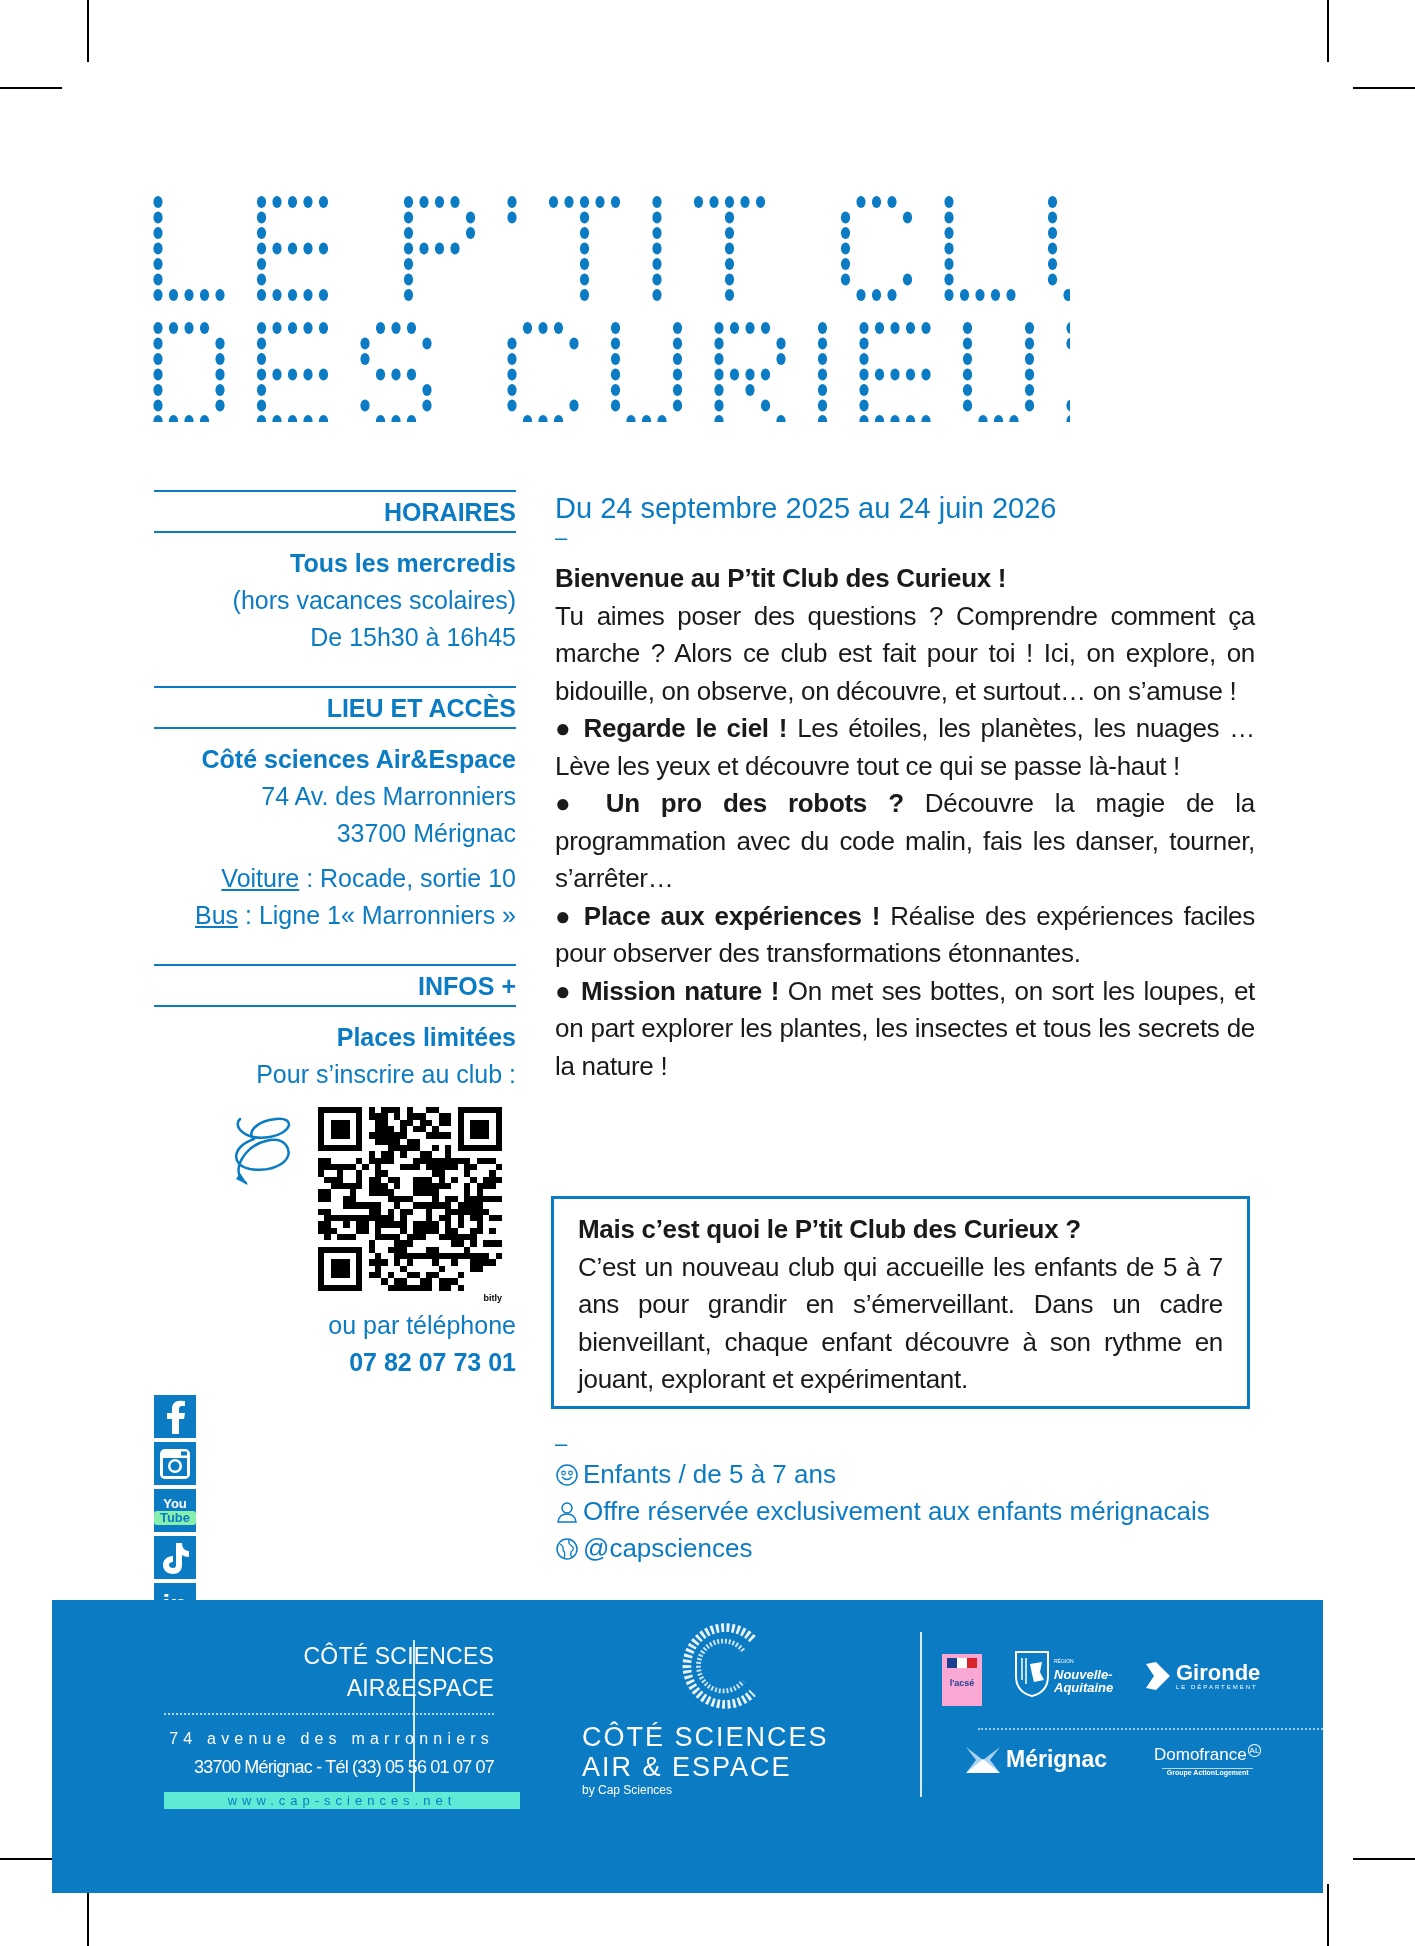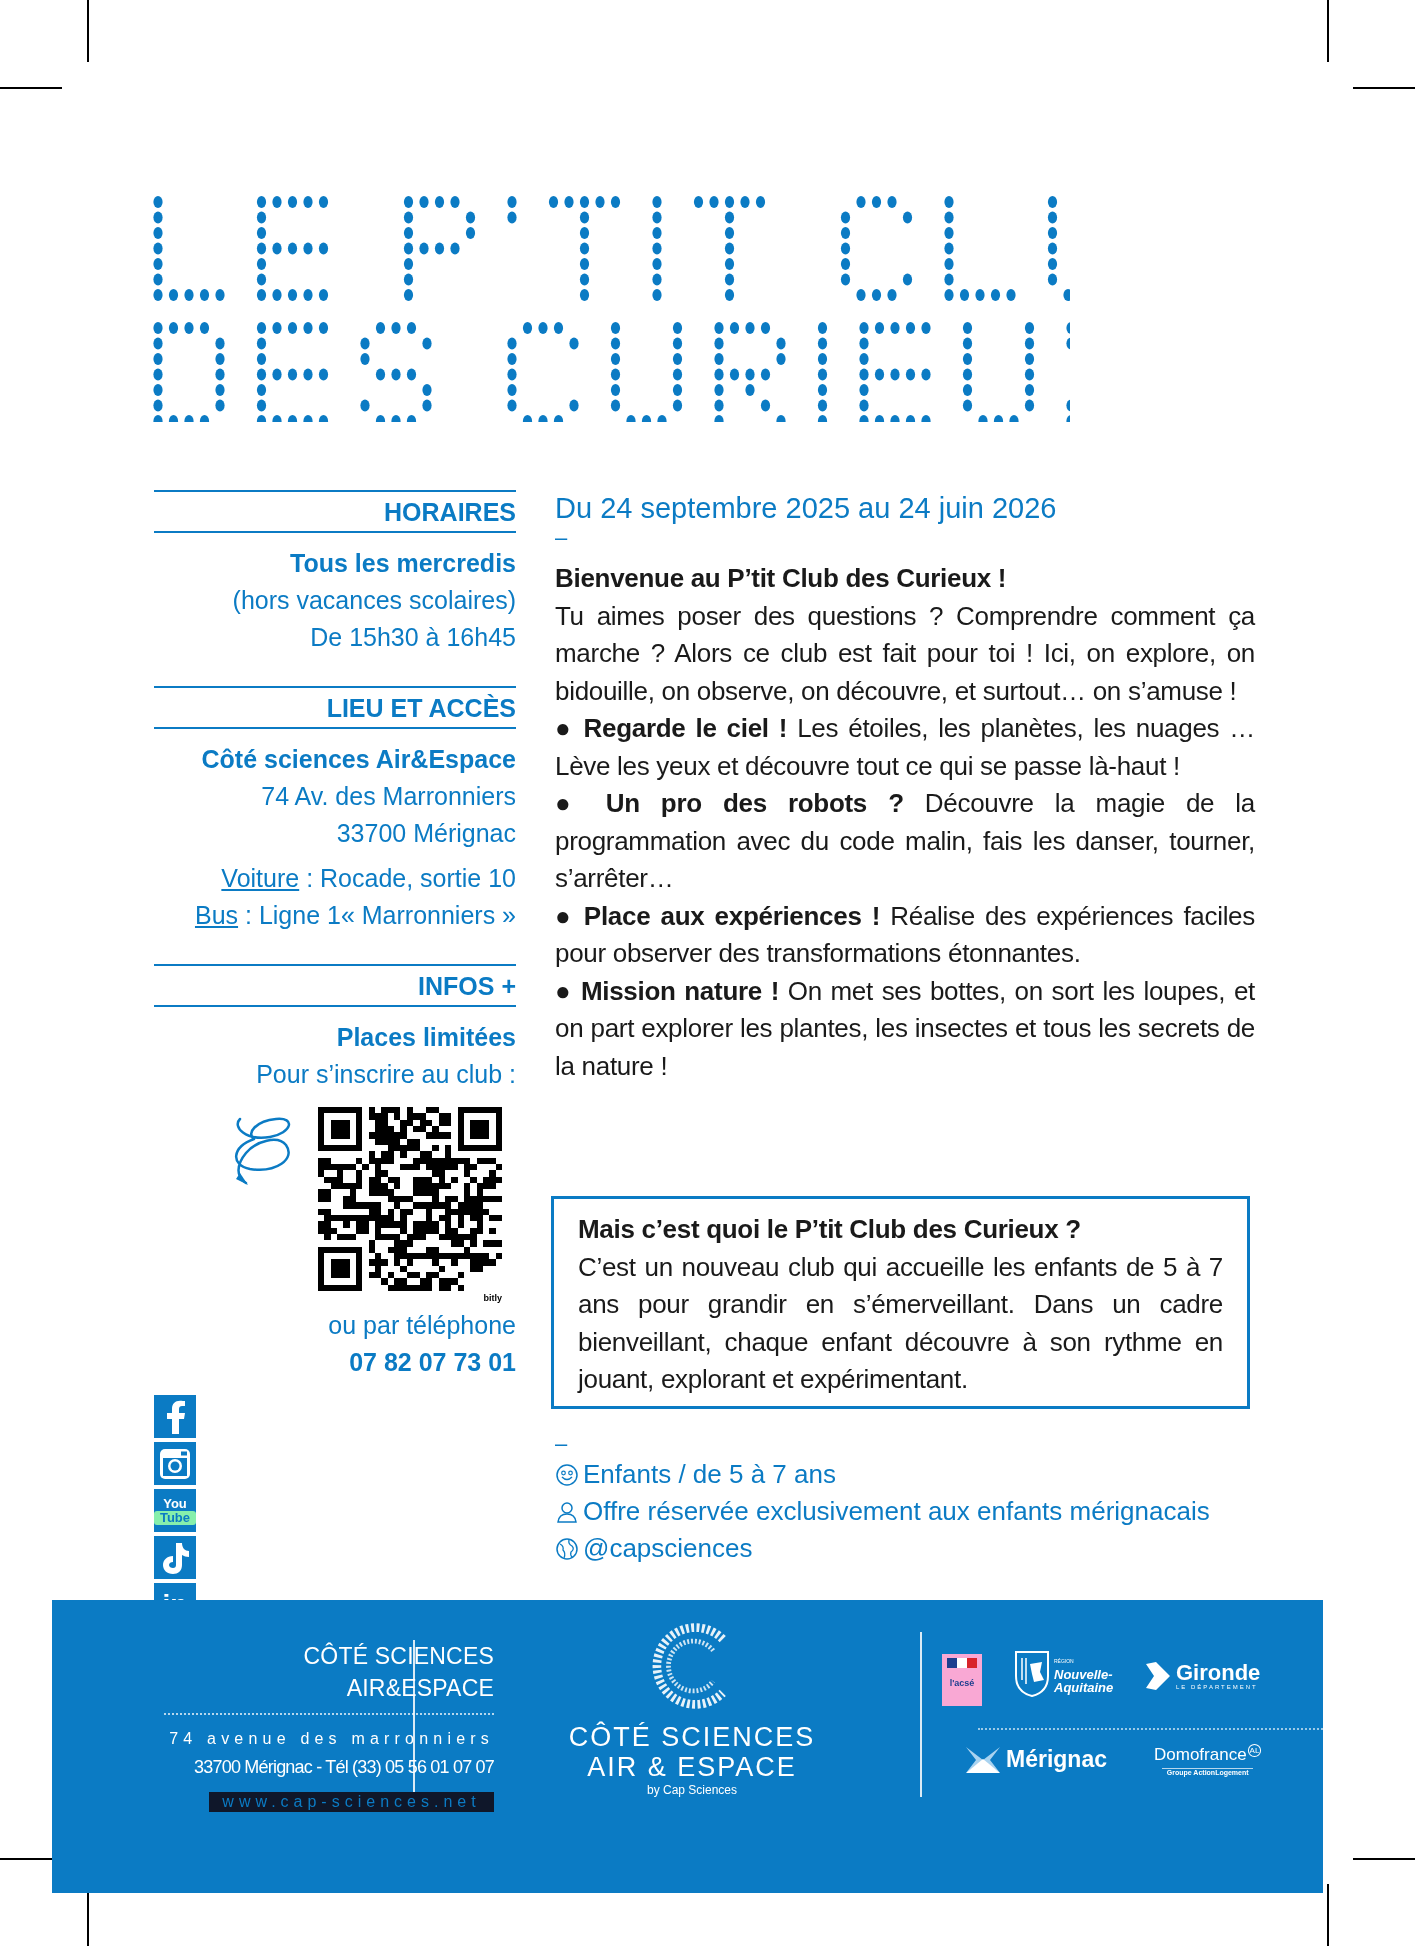--- a/index.html
+++ b/index.html
@@ -44,24 +44,24 @@
   .feat { display: flex; align-items: center; gap: 4px; }
   .feat svg { width: 24px; height: 24px; }
 
   
   .footer { position: absolute; left: 52px; top: 1600px; width: 1271px; height: 293px; background: #0b7bc4; color: #fff; }
   .f-left { position: absolute; left: 112px; top: 40px; width: 330px; text-align: right; }
   .f-name { font-size: 23px; letter-spacing: 0.2px; line-height: 32px; }
   .f-dots { border-top: 2px dotted rgba(255,255,255,0.7); margin: 9px 0 11px; }
   .f-addr { font-size: 16px; letter-spacing: 5.2px; line-height: 26px; }
   .f-tel { font-size: 18px; line-height: 30px; letter-spacing: -0.8px; }
-  .f-web { display: inline-block; background: #0f172a; color: #0b7bc4; font-size: 16px; letter-spacing: 5px; padding: 1px 4px; margin-top: 10px; width: 285px; text-align: center; }
+  .f-web { display: inline-block; background: #5eead4; color: #0b7bc4; font-size: 13px; letter-spacing: 5px; padding: 1px 4px; margin-top: 10px; width: 356px; text-align: center; }
   .vline { position: absolute; top: 40px; width: 2px; height: 152px; background: rgba(255,255,255,0.85); }
 
-  .f-mid { position: absolute; left: 500px; top: 18px; width: 280px; text-align: center; }
+  .f-mid { position: absolute; left: 530px; top: 18px; width: 280px; }
   .f-mid .logo-c { width: 96px; height: 96px; margin: 0 auto; display: block; }
   .f-mid .l1 { font-size: 27px; letter-spacing: 2px; line-height: 30px; font-weight: normal; margin-top: 8px; }
   .f-mid .l2 { font-size: 12px; line-height: 16px; }
 
   .f-right { position: absolute; left: 900px; top: 40px; width: 360px; height: 160px; }
   .partner { position: absolute; color: #fff; }
   .f-dots2 { position: absolute; left: 26px; top: 88px; width: 360px; border-top: 2px dotted rgba(255,255,255,0.6); }
 </style>
 </head>
 <body>

